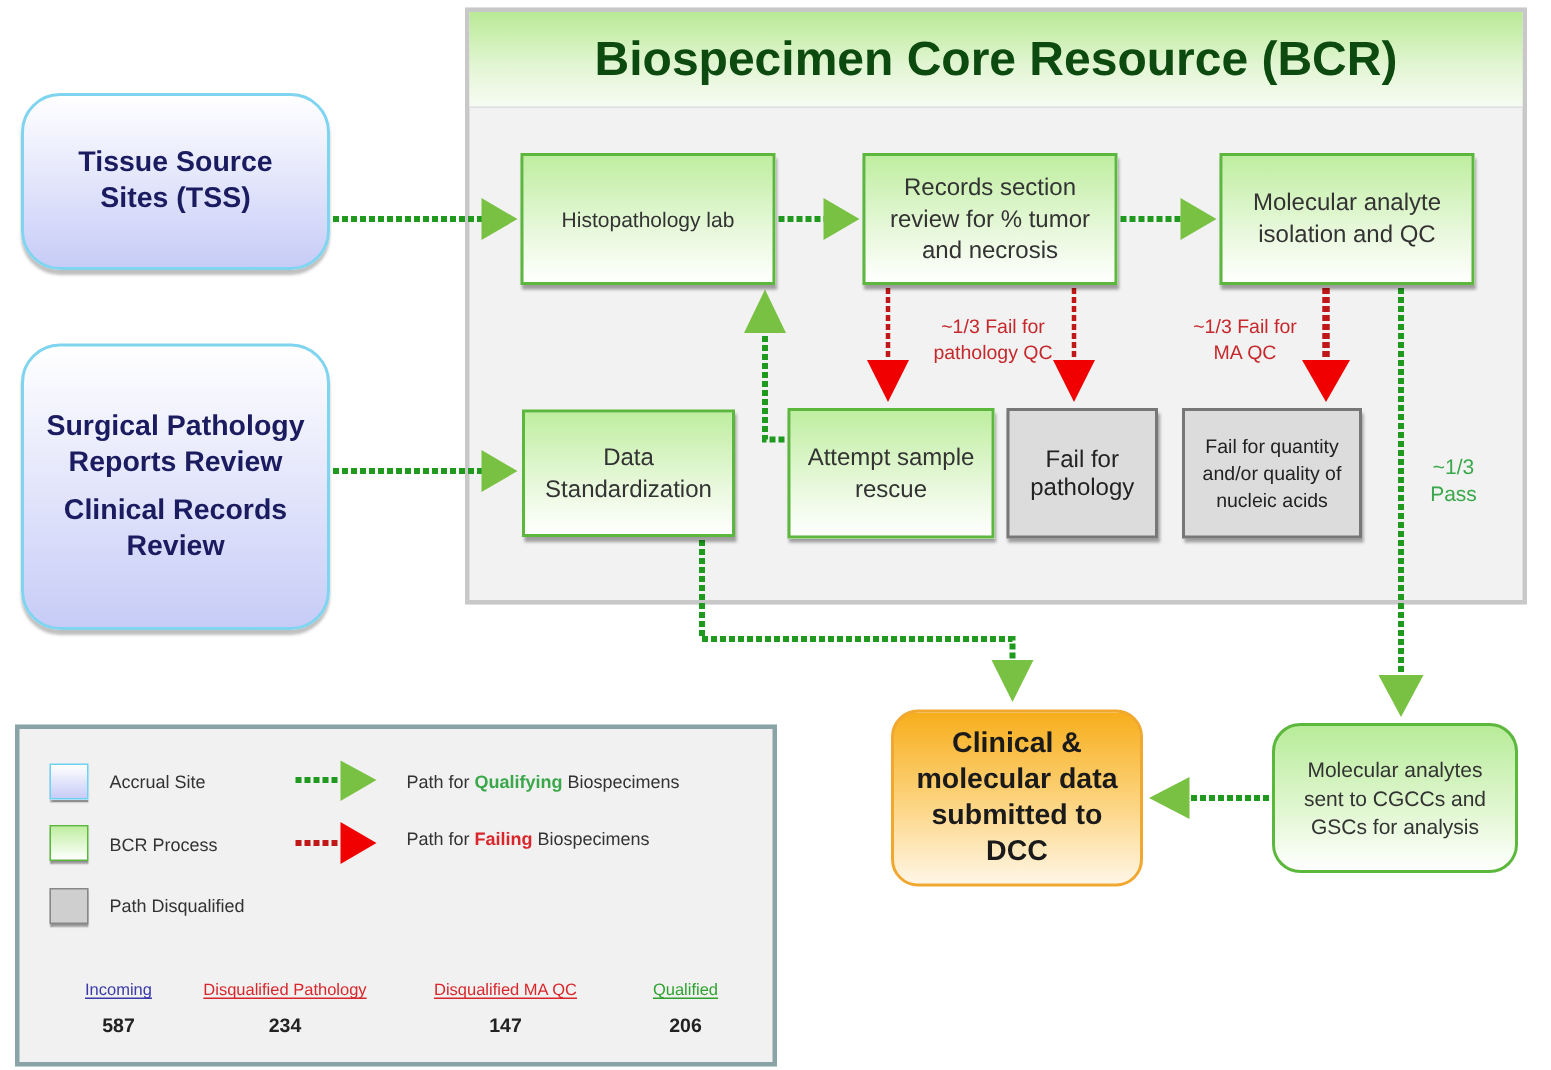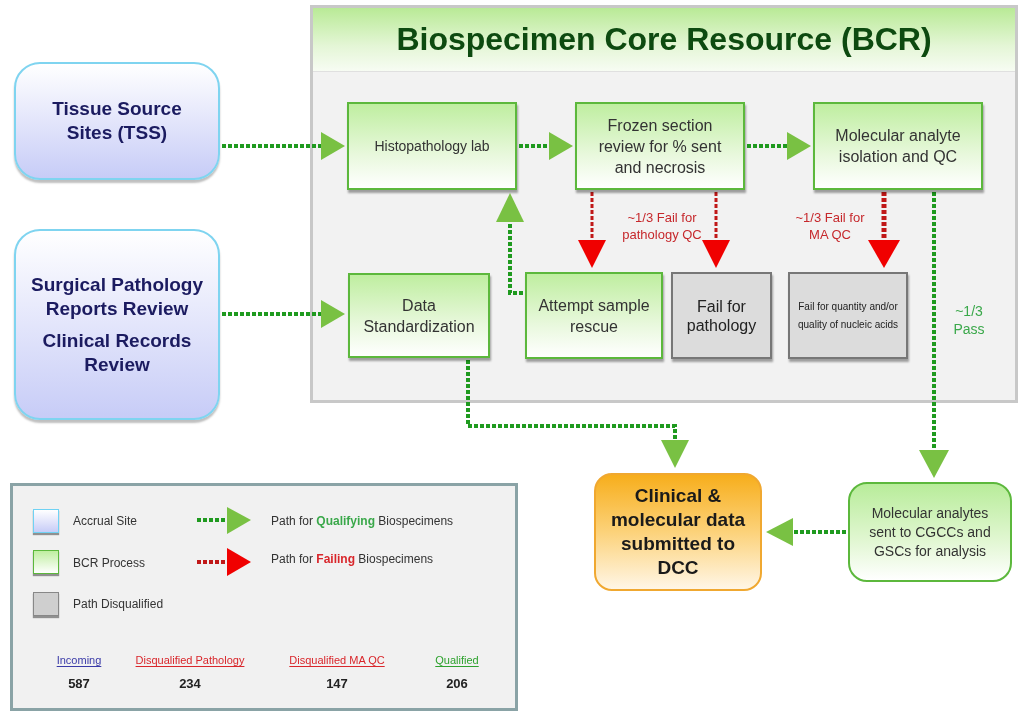--- a/index.html
+++ b/index.html
@@ -97,36 +97,36 @@
 </div>
 <div class="abs accrual center" style="left:14px;top:229px;width:206px;height:191px;flex-direction:column;">
   <span class="accrual-block">Surgical Pathology Reports Review</span>
   <span class="accrual-block" style="margin-top:8px;width:170px">Clinical Records Review</span>
 </div>
 
 <div class="abs proc center" style="left:347px;top:102px;width:170px;height:88px;">
   <span>Histopathology lab</span>
 </div>
 <div class="abs proc proc-big center" style="left:575px;top:102px;width:170px;height:88px;">
-  <span style="width:150px">Frozen section review for % sent and necrosis</span>
+  <span style="width:150px">Records section review for % tumor and necrosis</span>
 </div>
 <div class="abs proc proc-big center" style="left:813px;top:102px;width:170px;height:88px;">
   <span style="width:130px">Molecular analyte isolation and QC</span>
 </div>
 <div class="abs proc proc-big center" style="left:348px;top:273px;width:142px;height:85px;">
   <span style="width:130px">Data Standardization</span>
 </div>
 <div class="abs proc proc-big center" style="left:525px;top:272px;width:138px;height:87px;">
   <span style="width:120px">Attempt sample rescue</span>
 </div>
 
 <div class="abs gray proc-big center" style="left:671px;top:272px;width:101px;height:87px;font-size:16px;">
   <span style="width:80px">Fail for pathology</span>
 </div>
-<div class="abs gray center" style="left:788px;top:272px;width:120px;height:87px;font-size:10px;line-height:18px;">
+<div class="abs gray center" style="left:788px;top:272px;width:120px;height:87px;font-size:13px;line-height:18px;">
   <span style="width:110px">Fail for quantity and/or quality of nucleic acids</span>
 </div>
 
 <div class="abs fail-label" style="left:613px;top:209px;width:98px;">~1/3 Fail for pathology QC</div>
 <div class="abs fail-label" style="left:790px;top:209px;width:80px;">~1/3 Fail for MA QC</div>
 <div class="abs pass-label" style="left:950px;top:302px;width:38px;">~1/3 Pass</div>
 
 <div class="abs dcc center" style="left:594px;top:473px;width:168px;height:118px;">
   <span style="width:140px">Clinical &amp; molecular data submitted to DCC</span>
 </div>

